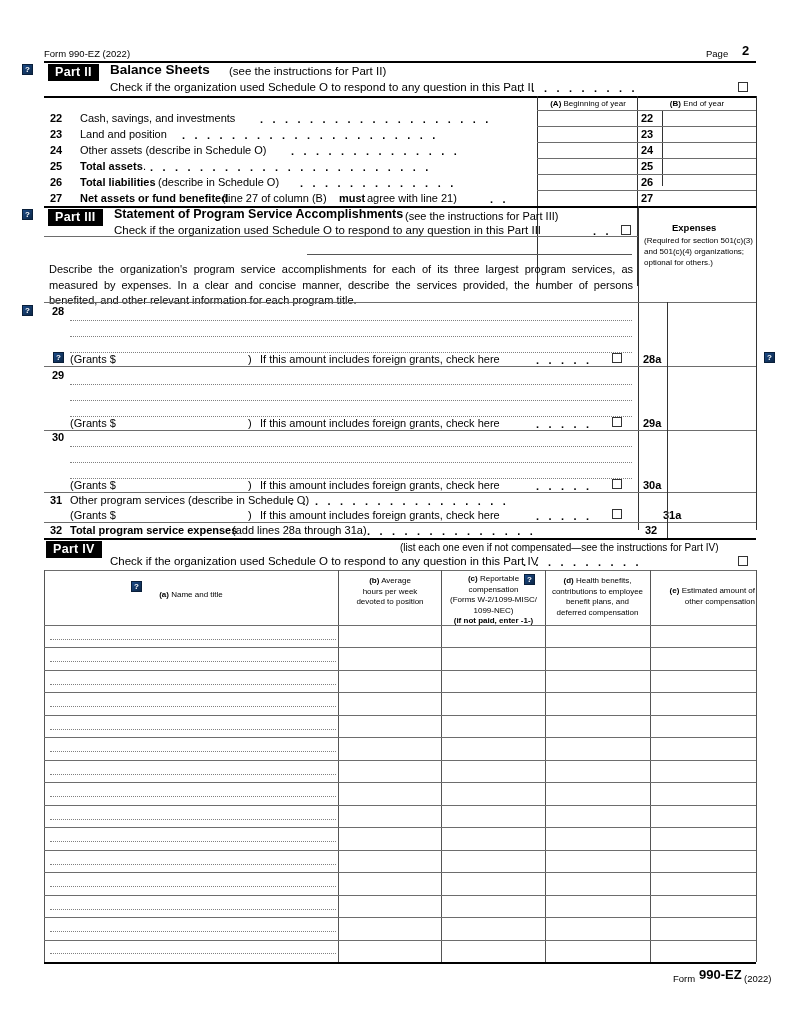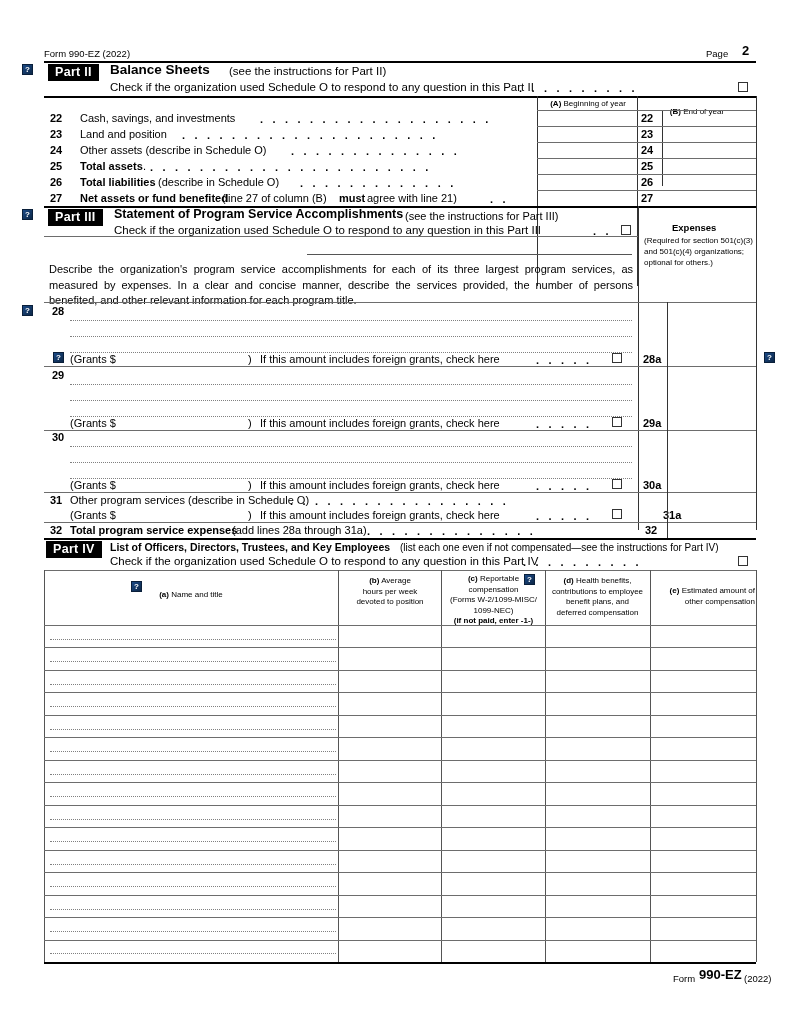--- a/index.html
+++ b/index.html
@@ -108,21 +108,21 @@
 
   <div class="vr-med" style="left:537px; top:96px; height:190px;"></div>
   <div class="vr-med" style="left:637px; top:96px; height:190px;"></div>
   <div class="vr-med" style="left:662px; top:110px; height:76px;"></div>
   <div class="vr-med" style="left:756px; top:96px; height:190px;"></div>
 
   <div class="colhdr" style="left:540px; top:99px; width:96px;">
     <span class="bold">(A)</span>
     <span>Beginning of year</span>
   </div>
-  <div class="colhdr" style="left:640px; top:107px; width:114px;">
+  <div class="colhdr" style="left:640px; top:99px; width:114px;">
     <span class="bold">(B)</span>
     <span>End of year</span>
   </div>
 
   <div class="hr-thin" style="left:537px; top:110px; width:219px;"></div>
 
   <div class="rownum" style="left:50px; top:112px;">22</div>
   <div class="txt" style="left:80px; top:112px;">Cash, savings, and investments</div>
   <div class="txt dots" style="left:260px; top:113px;">. . . . . . . . . . . . . . . . . . .</div>
   <div class="boxnum" style="left:641px; top:112px;">22</div>
@@ -282,21 +282,20 @@
   <div class="boxnum" style="left:645px; top:524px;">32</div>
   <div class="vr-med" style="left:667px; top:522px; height:16px;"></div>
   <div class="abs" style="left:669px; top:522px; width:86px; height:15px;"></div>
 
   <div class="hr-thick" style="left:44px; top:538px; width:712px;"></div>
 
   <div class="abs" style="left:46px; top:539px;">
     <span class="part-box">Part IV</span>
   </div>
 
-  <div class="txt bold" style="left:110px; top:541px; font-size:10.5px;">List of Officers, Directors, Trustees, and Key Employees</div>
   <div class="txt" style="left:400px; top:541px; font-size:10px;">(list each one even if not compensated—see the instructions for Part IV)</div>
 
   <div class="txt" style="left:110px; top:555px; font-size:11.5px;">Check if the organization used Schedule O to respond to any question in this Part IV</div>
   <div class="txt dots" style="left:523px; top:556px;">. . . . . . . . . .</div>
   <span class="cbx abs" style="left:738px; top:556px;"></span>
 
   <div class="hr-thin" style="left:44px; top:570px; width:712px;"></div>
 
   <div class="vr-thin" style="left:44px;  top:570px; height:392px;"></div>
   <div class="vr-thin" style="left:338px; top:570px; height:392px;"></div>

